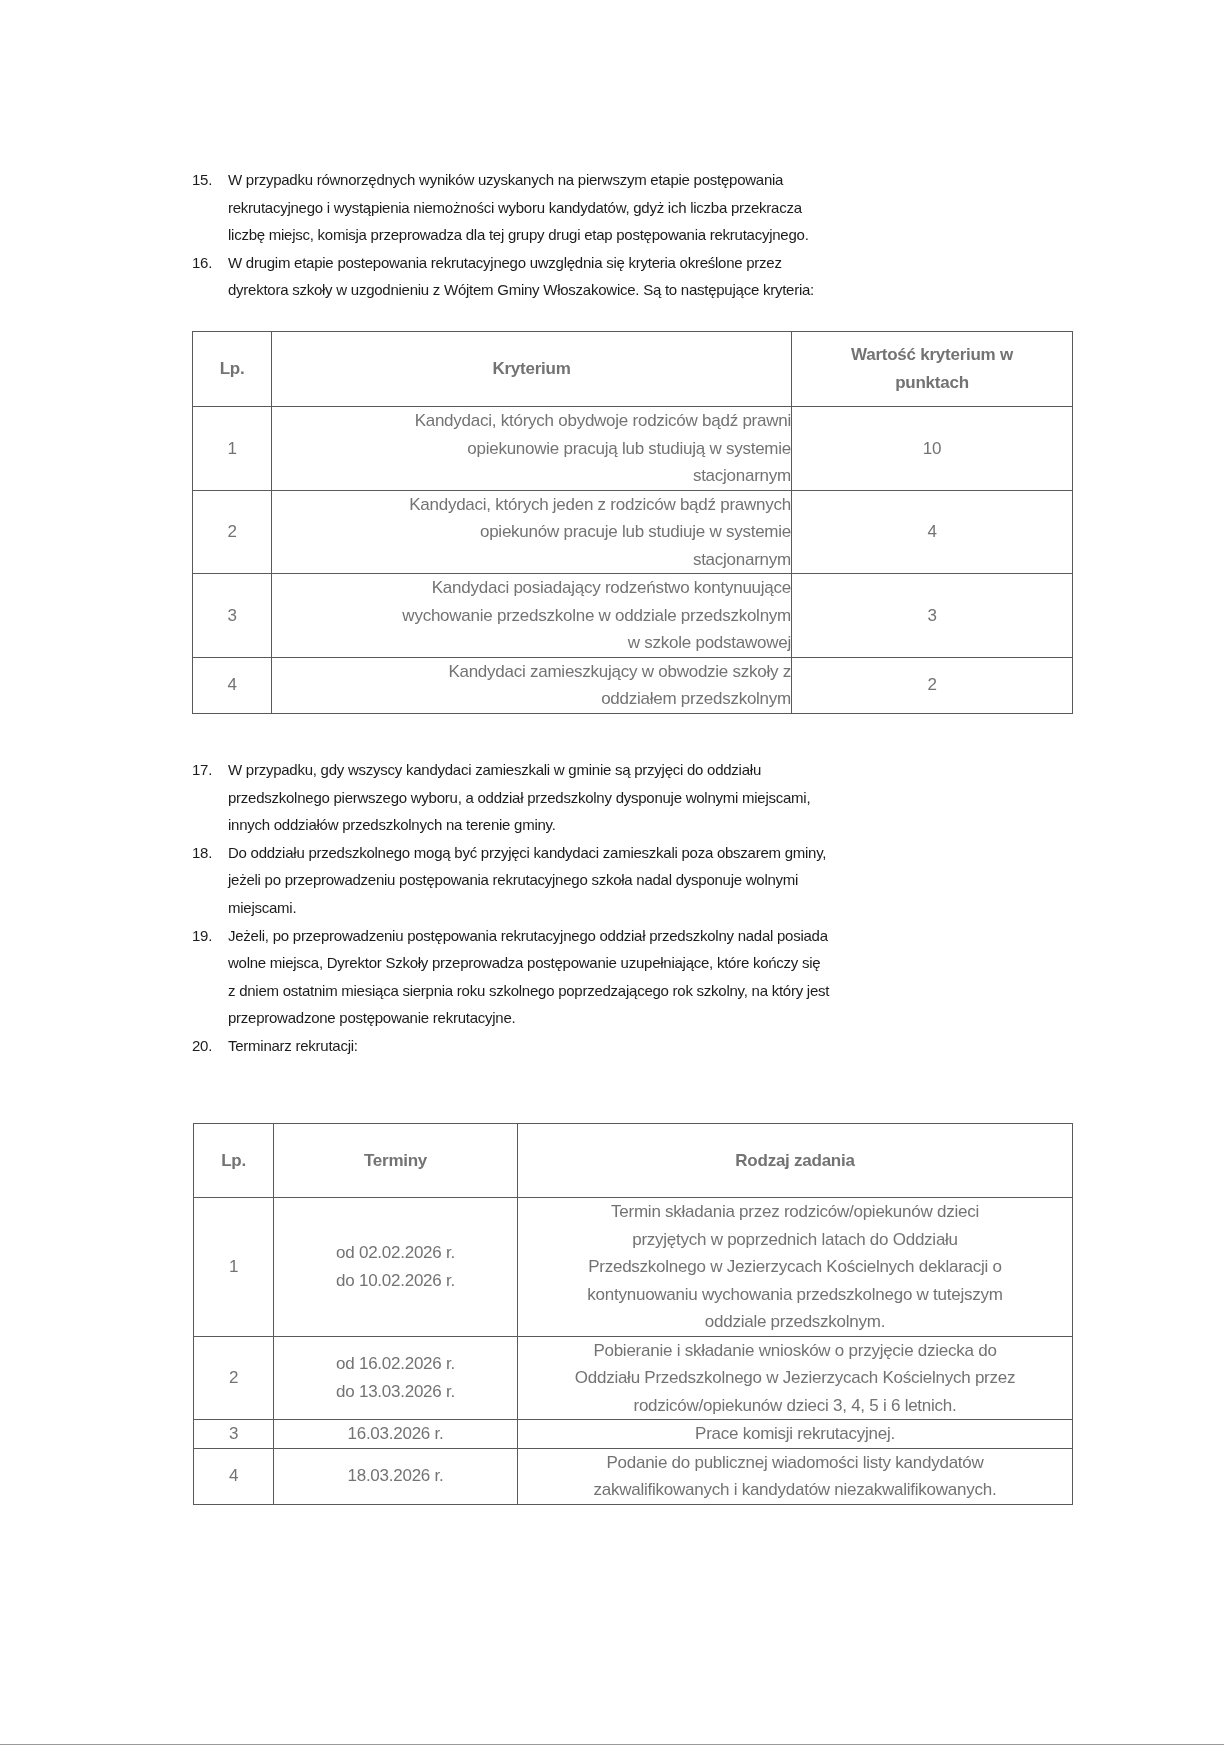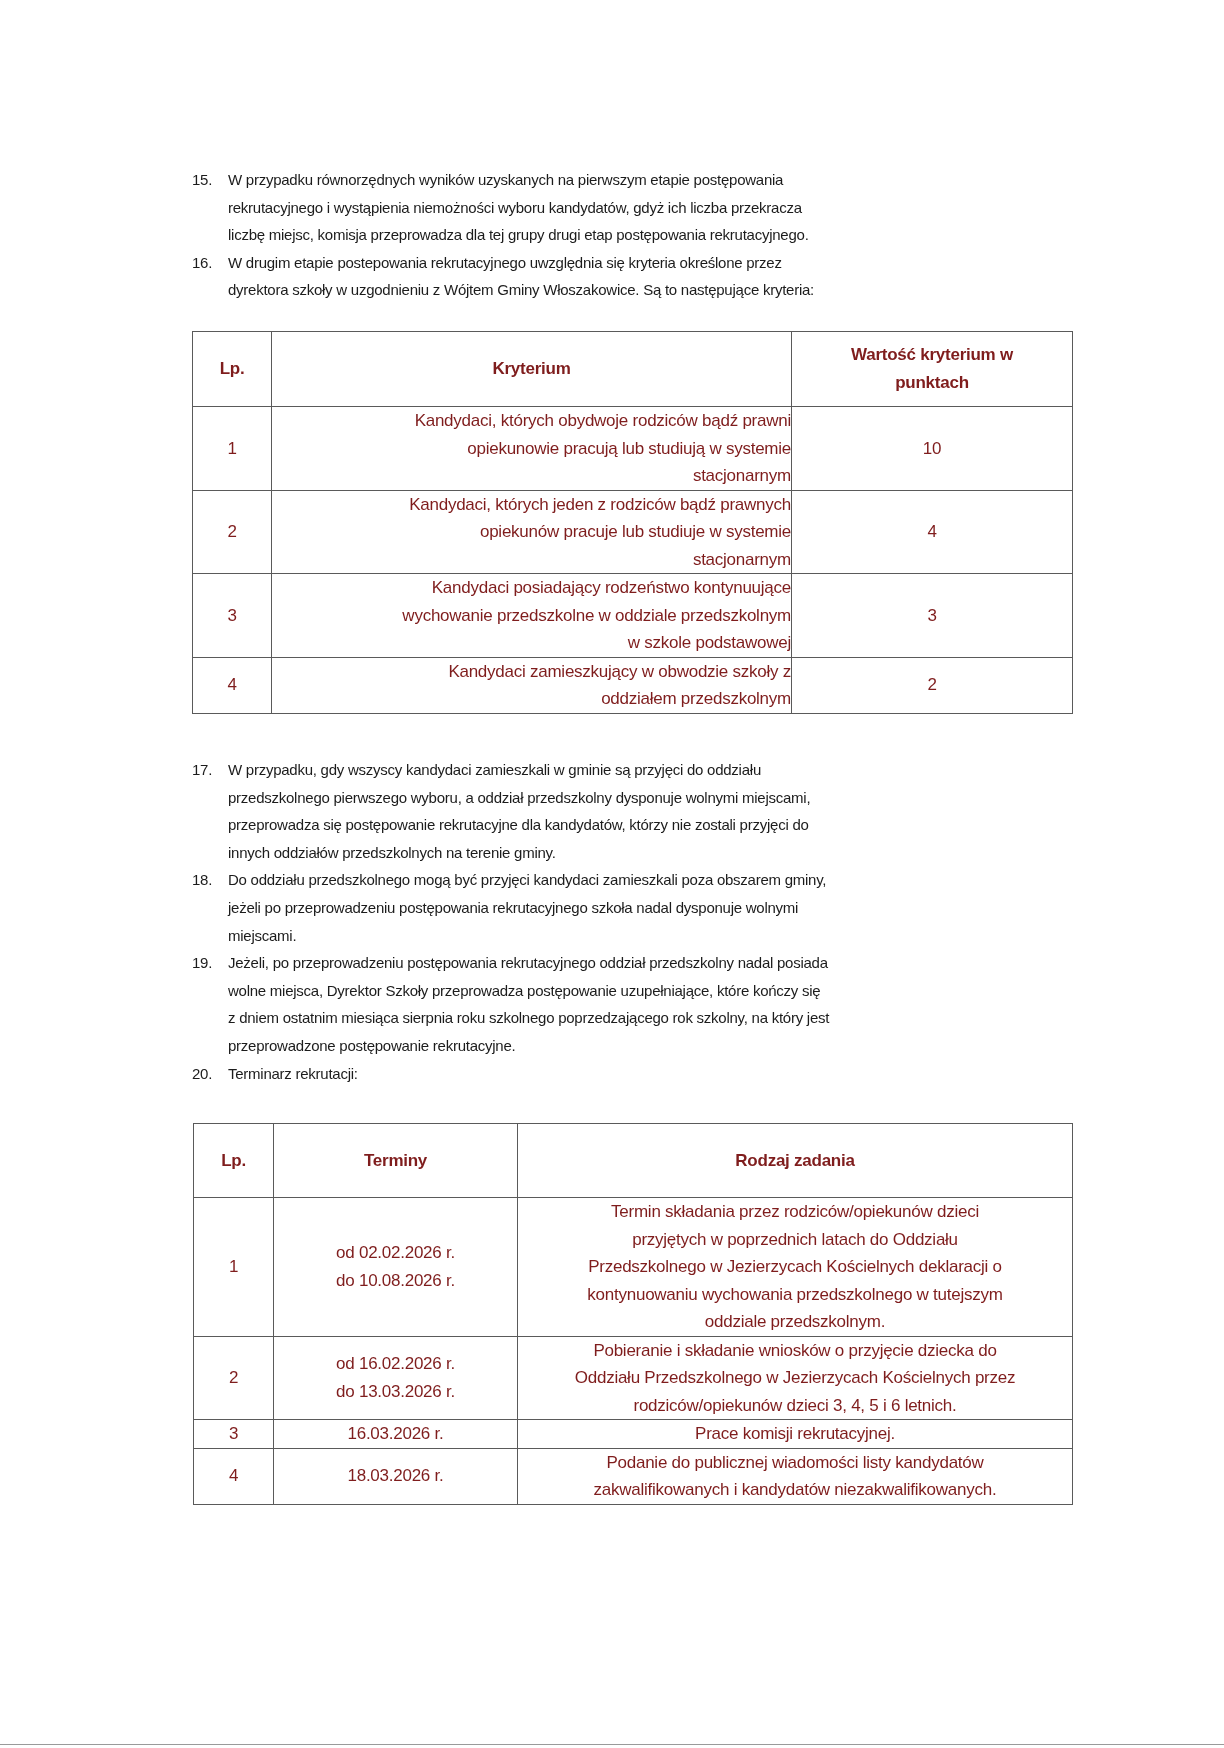--- a/index.html
+++ b/index.html
@@ -38,21 +38,21 @@
       flex: 0 0 36px;
     }
     .item-text {
       flex: 1 1 auto;
     }
     table {
       position: absolute;
       border-collapse: collapse;
       font-size: 17px;
       letter-spacing: -0.25px;
-      color: #7f1d1d;
+      color: #737373;
     }
     td, th {
       border: 1.4px solid #5a5a5a;
       padding: 0;
       vertical-align: middle;
     }
     th {
       font-weight: bold;
       text-align: center;
     }
@@ -159,21 +159,20 @@
     </tr>
   </tbody>
     </table>
 
   <div class="para" style="top: 756px;">
     <div class="item">
       <span class="item-num">17.</span>
       <span class="item-text">
         <span style="display:block;">W przypadku, gdy wszyscy kandydaci zamieszkali w gminie są przyjęci do oddziału</span>
         <span style="display:block;">przedszkolnego pierwszego wyboru, a oddział przedszkolny dysponuje wolnymi miejscami,</span>
-        <span style="display:block;">przeprowadza się postępowanie rekrutacyjne dla kandydatów, którzy nie zostali przyjęci do</span>
         <span style="display:block;">innych oddziałów przedszkolnych na terenie gminy.</span>
       </span>
     </div>
     <div class="item">
       <span class="item-num">18.</span>
       <span class="item-text">
         <span style="display:block;">Do oddziału przedszkolnego mogą być przyjęci kandydaci zamieszkali poza obszarem gminy,</span>
         <span style="display:block;">jeżeli po przeprowadzeniu postępowania rekrutacyjnego szkoła nadal dysponuje wolnymi</span>
         <span style="display:block;">miejscami.</span>
       </span>
@@ -199,21 +198,21 @@
     <tbody>
         <tr class="hdr">
       <th class="c-lp">Lp.</th>
       <th class="c-term">Terminy</th>
       <th>Rodzaj zadania</th>
     </tr>
     <tr class="r1">
       <td class="c-lp">1</td>
       <td class="c-term">
         <span style="display:block;">od 02.02.2026 r.</span>
-        <span style="display:block;">do 10.08.2026 r.</span>
+        <span style="display:block;">do 10.02.2026 r.</span>
       </td>
       <td class="task">
         <span style="display:block;">Termin składania przez rodziców/opiekunów dzieci</span>
         <span style="display:block;">przyjętych w poprzednich latach do Oddziału</span>
         <span style="display:block;">Przedszkolnego w Jezierzycach Kościelnych deklaracji o</span>
         <span style="display:block;">kontynuowaniu wychowania przedszkolnego w tutejszym</span>
         <span style="display:block;">oddziale przedszkolnym.</span>
       </td>
     </tr>
     <tr class="r2">

